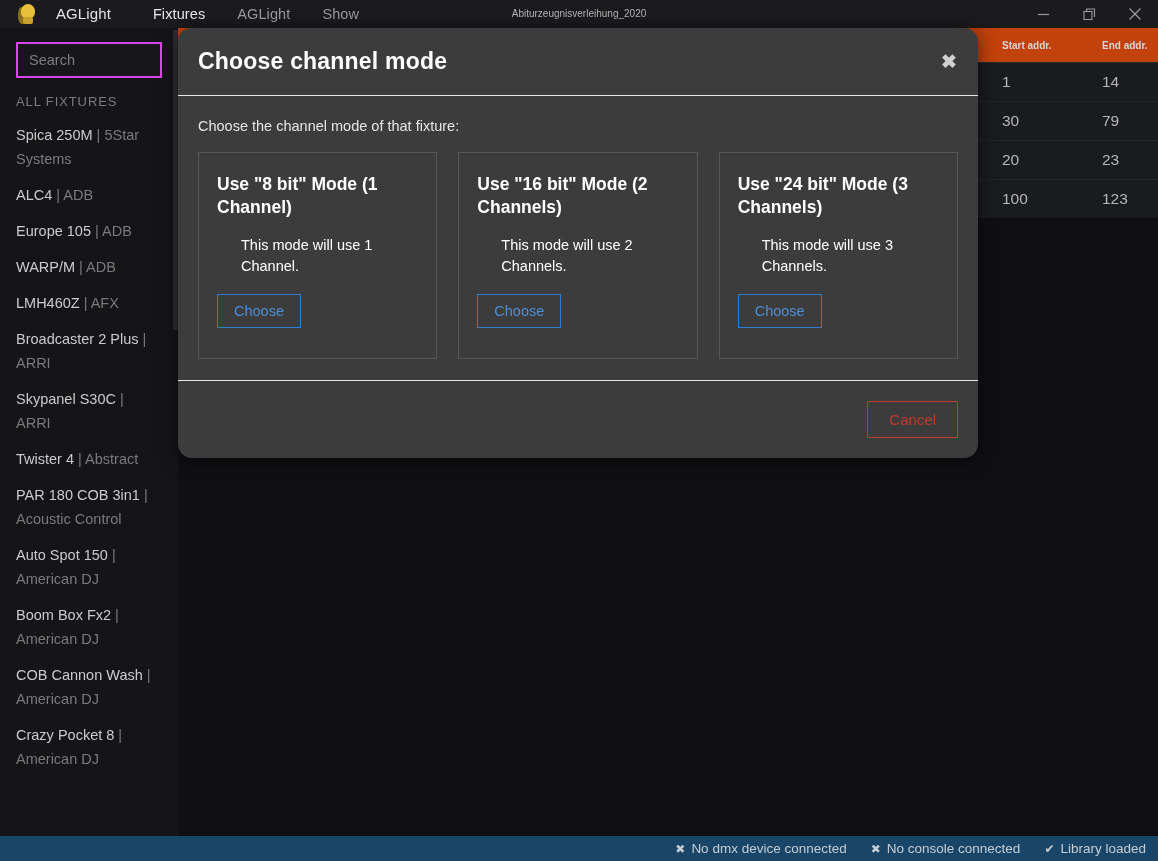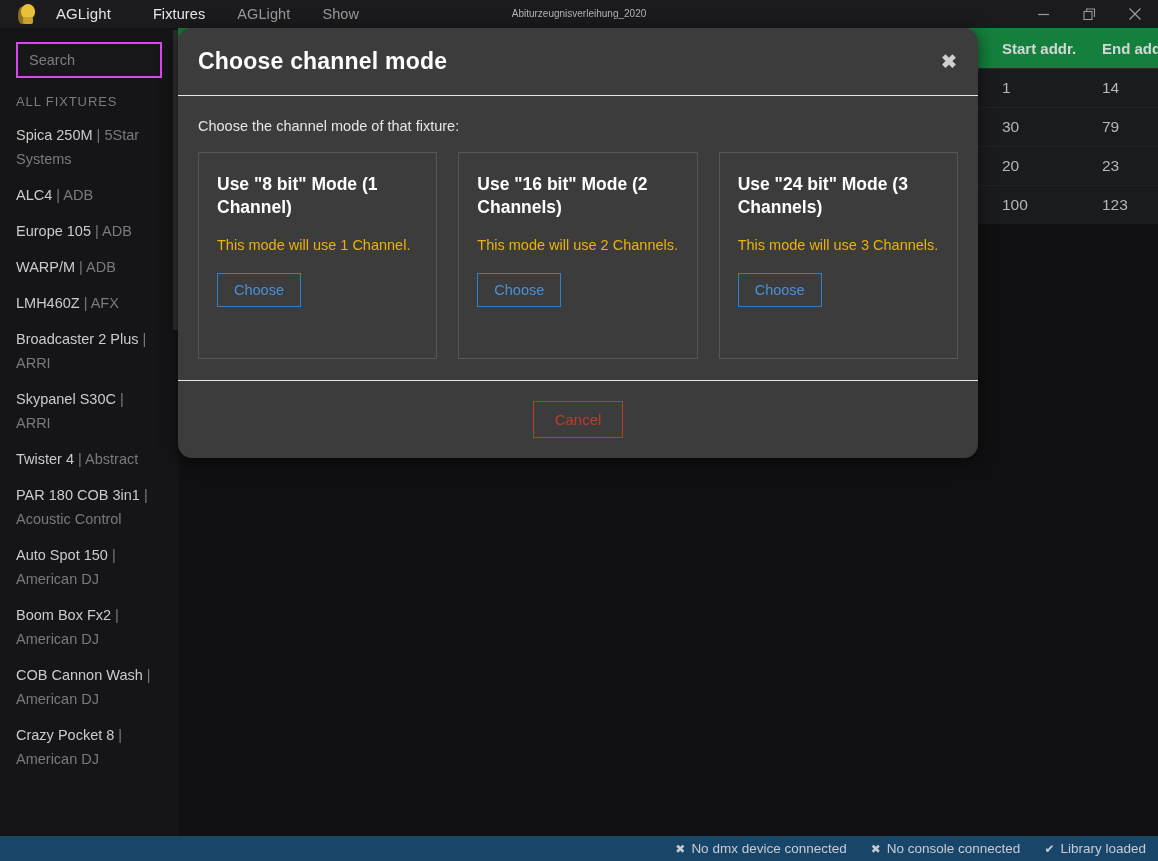--- a/index.html
+++ b/index.html
@@ -80,21 +80,21 @@
     background: #2e2e30;
   }
 
   
   .main {
     position: absolute; top: 28px; left: 178px; right: 0; bottom: 25px;
     background: #101012; overflow: hidden; z-index: 1;
   }
   .table { width: 100%; border-collapse: collapse; table-layout: fixed; }
   .table th {
-    background: #15803d; color: #d6d6d6; font-size: 15px; font-weight: bold;
+    background: #c2410c; color: #d6d6d6; font-size: 10px; font-weight: bold;
     text-align: left; padding: 12px 14px 11px 14px; border-bottom: 1px solid #2a2b2e;
     white-space: nowrap;
   }
   .table td {
     background: #1a1b1e; color: #b6b6b6; font-size: 15.5px;
     padding: 10px 14px; border-bottom: 1px solid #222326; white-space: nowrap;
   }
   .table tr:last-child td { border-bottom: none; }
   .col-name { width: 300px; }
   .col-maker { width: 220px; }
@@ -125,29 +125,29 @@
   .modal-intro { font-size: 14.5px; color: #e6e6e6; margin-bottom: 18px; }
   .cards { display: flex; gap: 21px; }
   .card {
     flex: 1; border: 1px solid #565656; background: #3c3c3c;
     padding: 20px 18px 18px 18px; min-height: 207px;
   }
   .card-title {
     font-size: 17.5px; font-weight: bold; color: #ffffff; line-height: 1.3;
     margin-bottom: 16px;
   }
-  .card-desc { font-size: 14.5px; color: #eab308; line-height: 1.45; margin-bottom: 17px; }
+  .card-desc { font-size: 14.5px; color: #ffffff; line-height: 1.45; margin-bottom: 17px; margin-left: 24px; }
   .btn-choose {
     display: inline-block; border: 1px solid #2f7fd0; background: transparent;
     color: #4a90d9; font-size: 14.5px; padding: 8px 16px; cursor: pointer;
     font-family: "Liberation Sans", sans-serif;
   }
   .modal-footer {
     border-top: 1px solid #e6e6e6; padding: 16px 20px;
-    display: flex; justify-content: center; align-items: center; height: 78px;
+    display: flex; justify-content: flex-end; align-items: center; height: 78px;
   }
   .btn-cancel {
     border: 1px solid #c0392b; background: transparent; color: #c0392b;
     font-size: 15px; padding: 9px 21px; cursor: pointer;
     font-family: "Liberation Sans", sans-serif;
   }
 
   
   .statusbar {
     position: absolute; left: 0; bottom: 0; width: 1158px; height: 25px;

